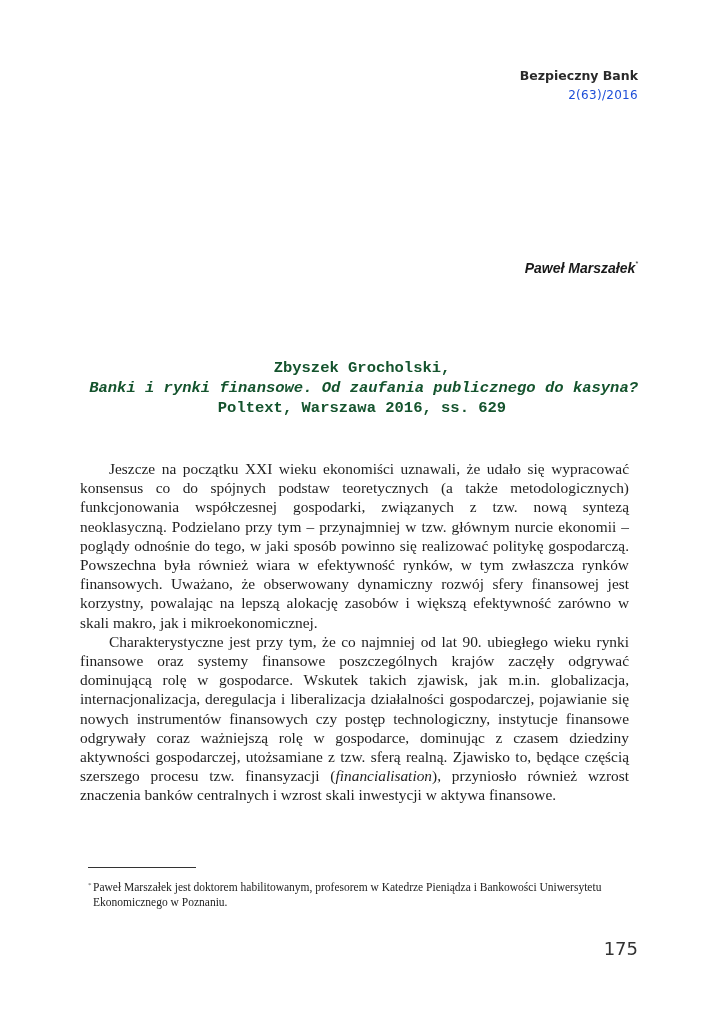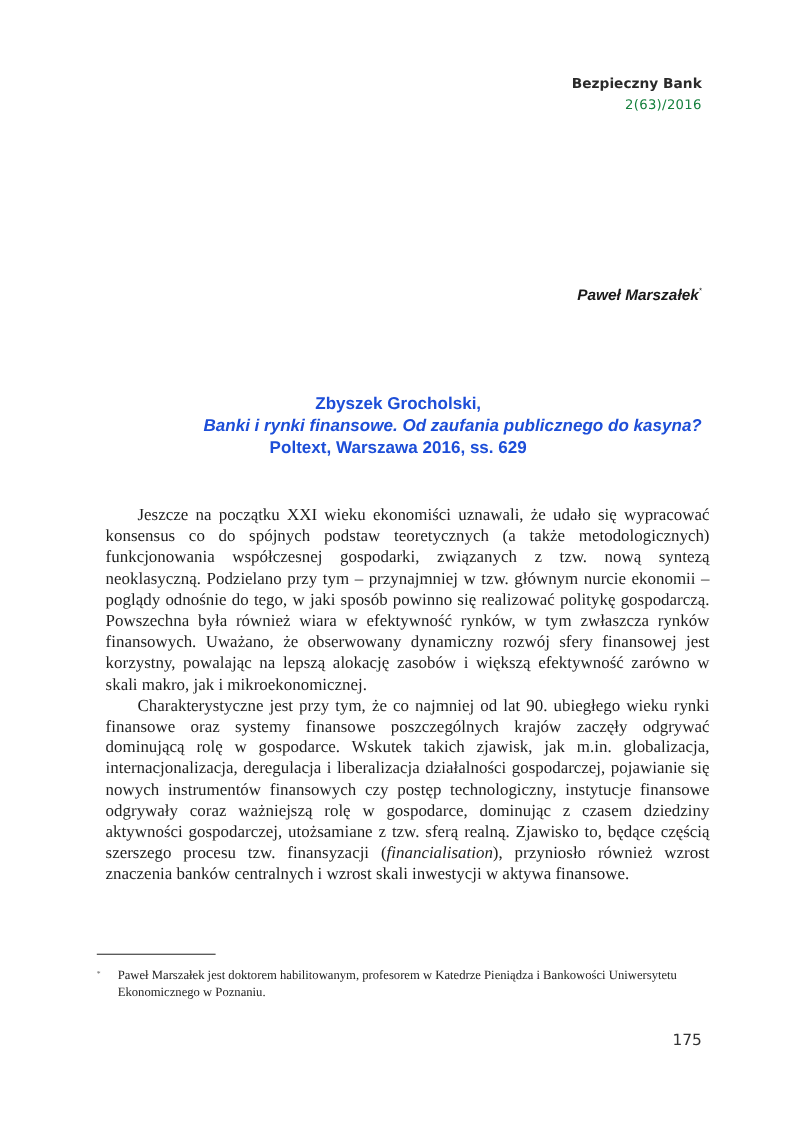--- a/index.html
+++ b/index.html
@@ -3,51 +3,51 @@
   <meta charset="utf-8">
   <style>
     html, body { margin: 0; padding: 0; background: #ffffff; }
     body { width: 724px; height: 1024px; position: relative; overflow: hidden; color: #1a1a1a; }
     .journal-name {
       position: absolute; right: 86px; top: 68px;
       font-family: "DejaVu Sans", sans-serif; font-weight: bold; font-size: 12.5px; color: #2a2a2a;
     }
     .journal-issue {
       position: absolute; right: 86px; top: 88px;
-      font-family: "DejaVu Sans", sans-serif; font-size: 12px; color: #15803d; letter-spacing: 0.3px;
+      font-family: "DejaVu Sans", sans-serif; font-size: 12px; color: #1d4ed8; letter-spacing: 0.3px;
     }
     .author {
       position: absolute; right: 86px; top: 260px;
       font-family: Liberation Sans, sans-serif; font-style: italic; font-weight: bold; font-size: 14px; color: #1a1a1a;
     }
     .author sup { font-size: 7px; font-weight: normal; vertical-align: 7px; }
     .title-block {
       position: absolute; left: 86px; right: 86px; top: 358px; text-align: center;
-      font-family: Liberation Sans, sans-serif; font-size: 15.5px; line-height: 20px; color: #1d4ed8;
+      font-family: Liberation Mono, monospace; font-size: 15.5px; line-height: 20px; color: #14532d;
     }
     .title-block .b { font-weight: bold; }
     .title-block .bi { font-weight: bold; font-style: italic; text-align: right; }
     .body-text {
-      position: absolute; left: 96px; width: 549px; top: 459px;
+      position: absolute; left: 80px; width: 549px; top: 459px;
       font-family: "Liberation Serif", serif; font-size: 15.4px; line-height: 19.2px; color: #1e1e1e;
       text-align: justify;
     }
     .body-text p { margin: 0; text-indent: 29px; }
     .footnote-rule {
       position: absolute; left: 88px; top: 867px; width: 108px; height: 0; border-top: 1px solid #333;
     }
     .footnote {
       position: absolute; left: 88px; width: 560px; top: 880px;
       font-family: "Liberation Serif", serif; font-size: 11.5px; line-height: 15px; color: #222;
     }
     .footnote .mark { position: absolute; left: 0; top: -2px; font-size: 7px; color: #555; }
-    .footnote .text { margin-left: 19px; }
+    .footnote .text { margin-left: 5px; }
     .page-number {
       position: absolute; right: 86px; top: 938px;
-      font-family: "DejaVu Sans", sans-serif; font-size: 14px; color: #333;
+      font-family: "DejaVu Sans", sans-serif; font-size: 18px; color: #333;
     }
   </style>
 </head>
 <body>
 
 <div class="journal-name">Bezpieczny Bank</div>
 <div class="journal-issue">2(63)/2016</div>
 
 <div class="author"><span>Paweł Marszałek</span><sup>*</sup></div>
 

